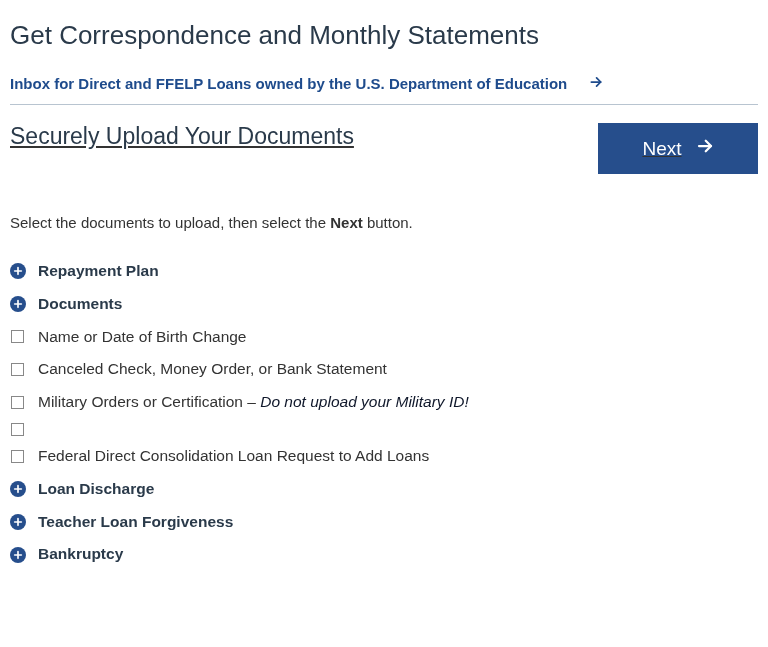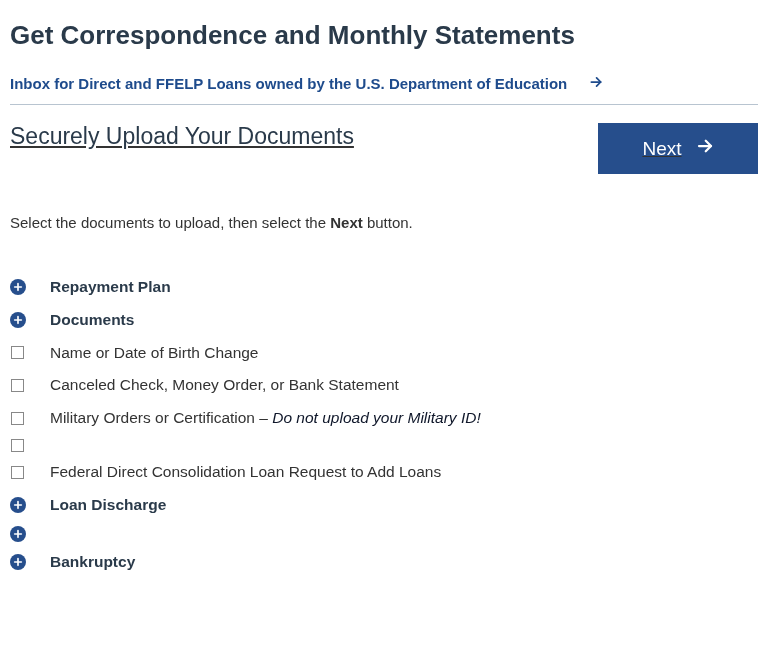--- a/index.html
+++ b/index.html
@@ -9,21 +9,21 @@
     }
     body {
       font-family: "Segoe UI", -apple-system, "Helvetica Neue", Arial, sans-serif;
       background: #ffffff;
       padding: 20px 10px 20px 10px;
       width: 768px;
       color: #333;
     }
     .main-heading {
       font-size: 26px;
-      font-weight: 700;
+      font-weight: 400;
       color: #2a3a4a;
       margin-bottom: 24px;
     }
     .inbox-link {
       display: inline-flex;
       align-items: center;
       gap: 22px;
       color: #1e4b8c;
       font-weight: 700;
       font-size: 15px;
@@ -67,32 +67,32 @@
       min-width: 160px;
       justify-content: center;
     }
     .next-btn svg {
       width: 18px;
       height: 18px;
     }
     .instruction {
       font-size: 15px;
       color: #333;
-      margin-bottom: 40px;
+      margin-bottom: 24px;
     }
     .instruction strong {
       font-weight: 700;
     }
     .doc-list {
       list-style: none;
     }
     .doc-list li {
       display: flex;
       align-items: center;
-      gap: 24px;
+      gap: 12px;
       padding: 4px 0;
       font-size: 15.5px;
       line-height: 1.6;
     }
     .doc-list .cat-label {
       font-weight: 700;
       color: #2a3a4a;
       cursor: pointer;
     }
     .doc-list .check-label {
@@ -216,20 +216,21 @@
       </span>
       <span class="cat-label">Loan Discharge</span>
     </li>
     <li>
       <span class="plus-icon">
         <svg viewBox="0 0 24 24" fill="none" stroke="#ffffff" stroke-width="4" stroke-linecap="round">
           <line x1="12" y1="4" x2="12" y2="20"></line>
           <line x1="4" y1="12" x2="20" y2="12"></line>
         </svg>
       </span>
+      <span class="cat-label">Teacher Loan Forgiveness</span>
     </li>
     <li>
       <span class="plus-icon">
         <svg viewBox="0 0 24 24" fill="none" stroke="#ffffff" stroke-width="4" stroke-linecap="round">
           <line x1="12" y1="4" x2="12" y2="20"></line>
           <line x1="4" y1="12" x2="20" y2="12"></line>
         </svg>
       </span>
       <span class="cat-label">Bankruptcy</span>
     </li>

